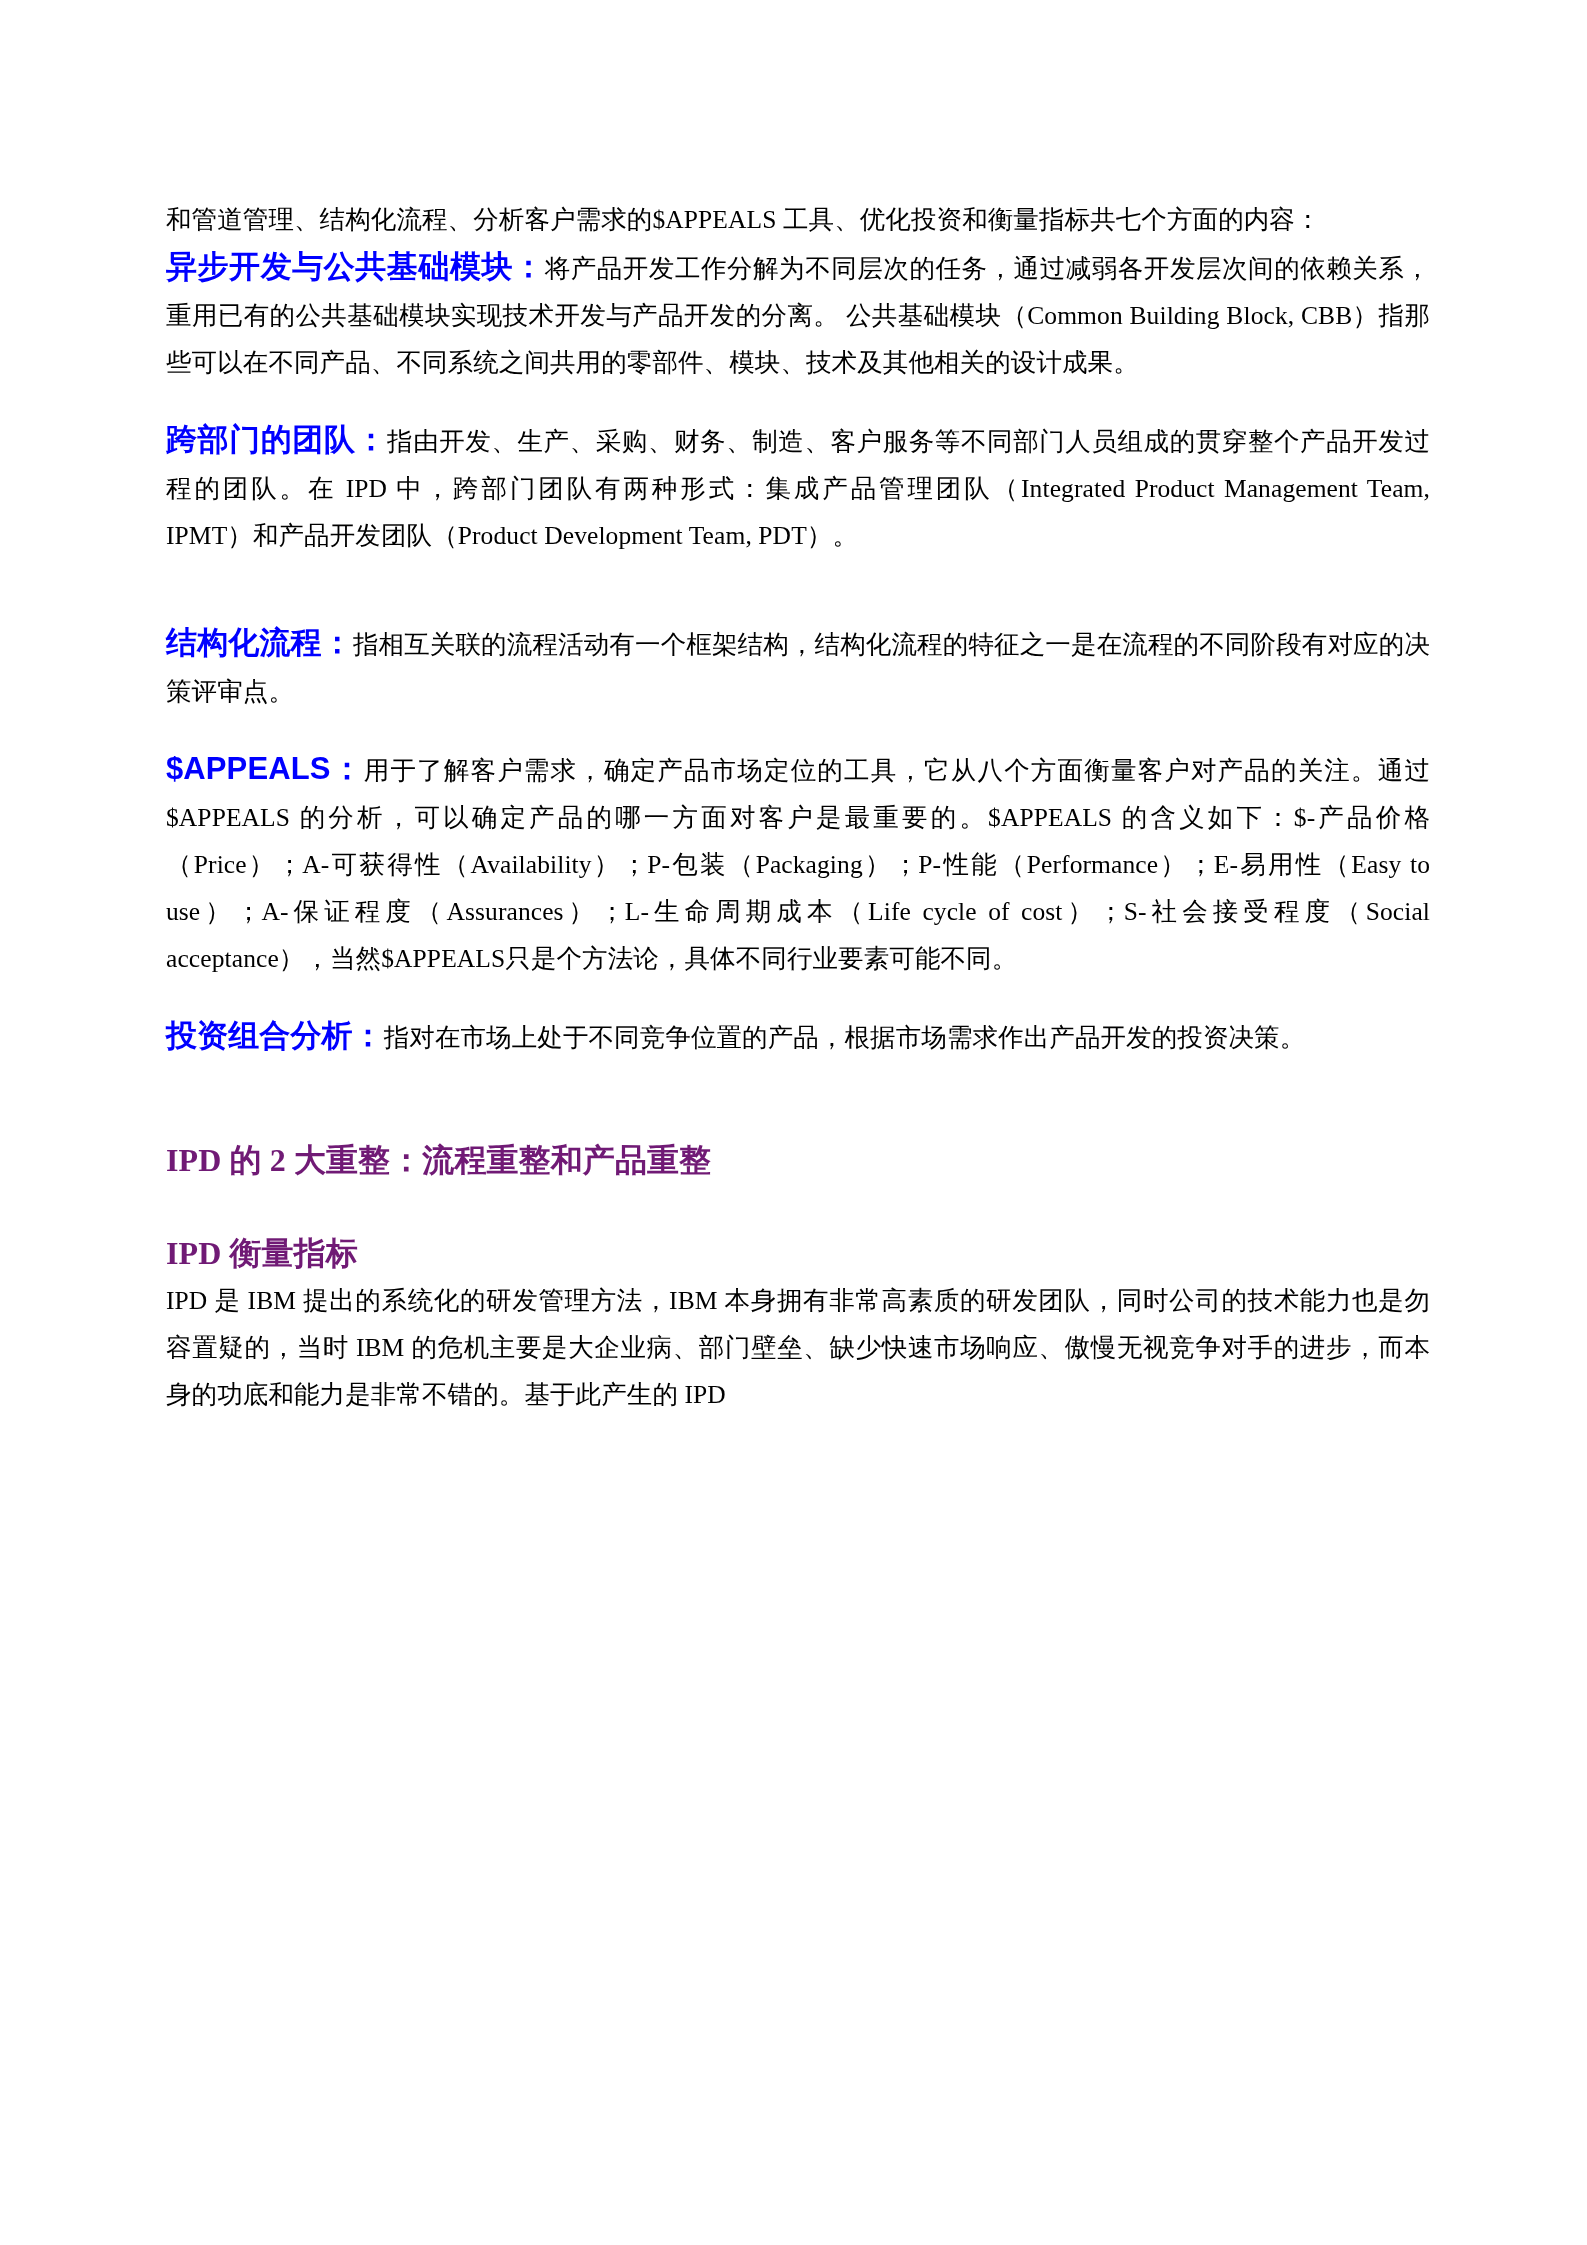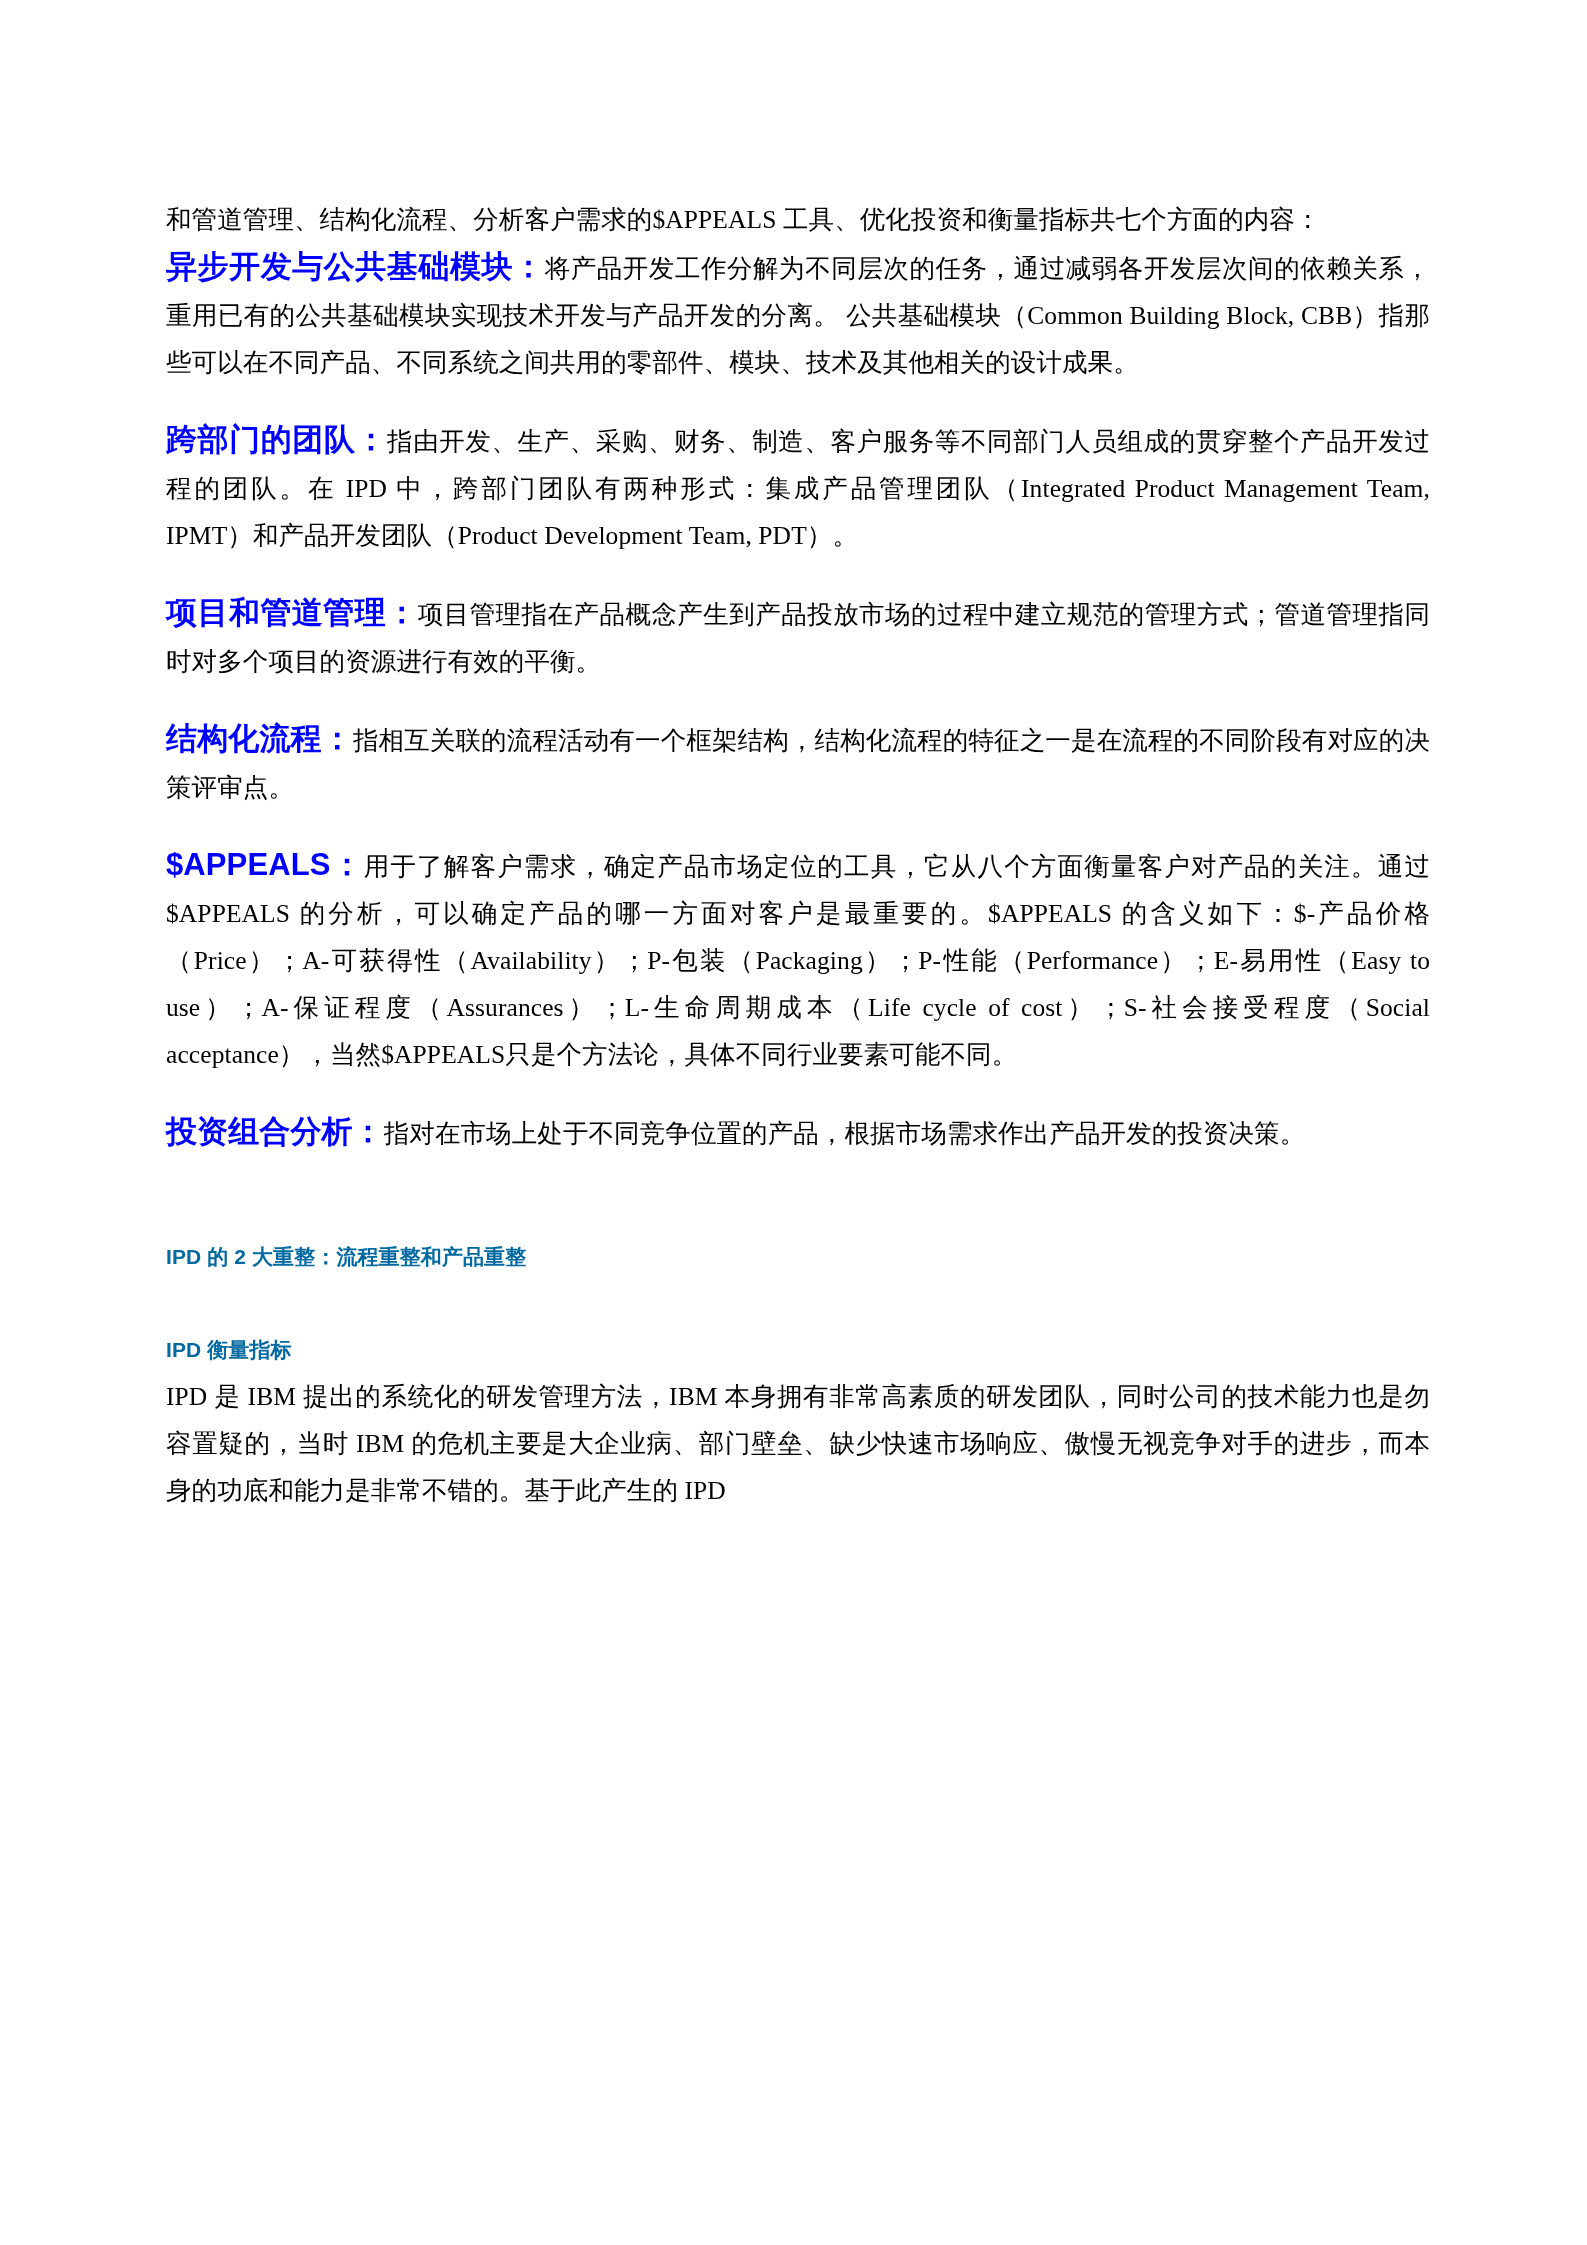--- a/index.html
+++ b/index.html
@@ -39,45 +39,44 @@
   .gap-md { height: 30px; }
   .gap-lg { height: 46px; }
 
   .term {
     color: #0000ff;
     font-weight: bold;
     font-family: "Liberation Sans", "DejaVu Sans", sans-serif;
     font-size: 31px;
   }
   .section-title {
-    font-family: Liberation Sans, sans-serif;
+    font-family: Liberation Serif, serif;
     font-weight: bold;
-    font-size: 21px;
+    font-size: 32px;
     line-height: 47px;
-    color: #0369a1;
+    color: #701a75;
     margin: 0;
   }
 </style>
 </head>
 <body>
 
 <div class="page">
   <div class="doc-body">
 
     <p class="para"><span>和管道管理、结构化流程、分析客户需求的$APPEALS 工具、优化投资和衡量指标共七个方面的内容：</span></p>
 
     <p class="para"><span class="term">异步开发与公共基础模块：</span><span>将产品开发工作分解为不同层次的任务，通过减弱各开发层次间的依赖关系，重用已有的公共基础模块实现技术开发与产品开发的分离。 公共基础模块（Common Building Block, CBB）指那些可以在不同产品、不同系统之间共用的零部件、模块、技术及其他相关的设计成果。</span></p>
 
     <div class="gap-md"></div>
 
     <p class="para"><span class="term">跨部门的团队：</span><span>指由开发、生产、采购、财务、制造、客户服务等不同部门人员组成的贯穿整个产品开发过程的团队。在 IPD 中，跨部门团队有两种形式：集成产品管理团队（Integrated Product Management Team, IPMT）和产品开发团队（Product Development Team, PDT）。</span></p>
 
     <div class="gap-md"></div>
 
-    <p class="para"><span class="term">项目和管道管理：</span><span>项目管理指在产品概念产生到产品投放市场的过程中建立规范的管理方式；管道管理指同时对多个项目的资源进行有效的平衡。</span></p>
 
     <div class="gap-md"></div>
 
     <p class="para"><span class="term">结构化流程：</span><span>指相互关联的流程活动有一个框架结构，结构化流程的特征之一是在流程的不同阶段有对应的决策评审点。</span></p>
 
     <div class="gap-md"></div>
 
     <p class="para"><span class="term">$APPEALS：</span><span>用于了解客户需求，确定产品市场定位的工具，它从八个方面衡量客户对产品的关注。通过$APPEALS 的分析，可以确定产品的哪一方面对客户是最重要的。$APPEALS 的含义如下：$-产品价格（Price）；A-可获得性（Availability）；P-包装（Packaging）；P-性能（Performance）；E-易用性（Easy to use）；A-保证程度（Assurances）；L-生命周期成本（Life cycle of cost）；S-社会接受程度（Social acceptance），当然$APPEALS只是个方法论，具体不同行业要素可能不同。</span></p>
 
     <div class="gap-md"></div>

